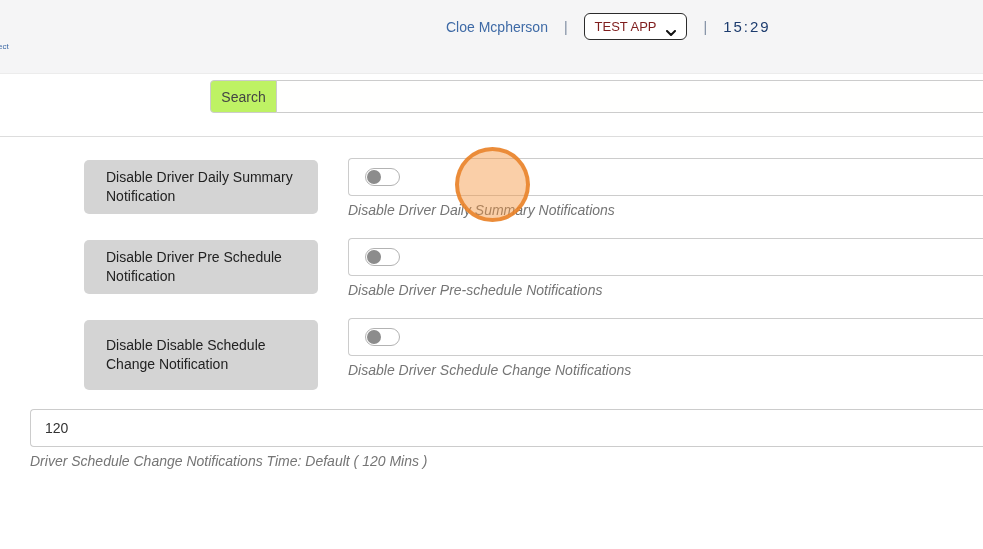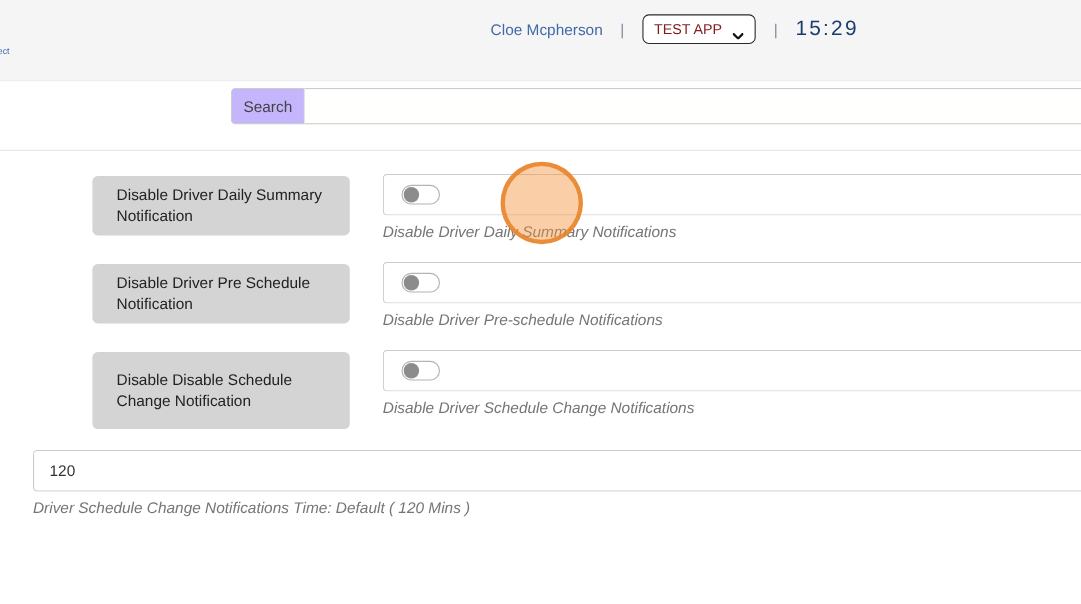--- a/index.html
+++ b/index.html
@@ -10,26 +10,26 @@
   
   .header { position:relative; height:74px; background:#f5f5f6; border-bottom:1px solid #ececec; }
   .logo-fragment { position:absolute; left:-2px; top:42px; font-size:8px; color:#3a67a4; }
   .header-center { position:absolute; left:446px; top:13px; display:flex; align-items:center; gap:16px; }
   .user-name { color:#3e6aa6; font-size:14px; text-decoration:none; cursor:pointer; }
   .hdr-sep { color:#7d8ca1; font-size:14px; }
   .app-select { display:flex; align-items:center; justify-content:center; gap:10px;
     min-width:84px; height:27px; padding:0 10px; background:#fff;
     border:1.6px solid #2b2b2b; border-radius:6px; font-size:13px; color:#7f1d1d; cursor:pointer; }
   .chevron-down { width:10px; height:6px; display:inline-block; }
-  .time-display { color:#1d3c6e; font-size:19px; letter-spacing:2px; }
+  .time-display { color:#1d3c6e; font-size:15px; letter-spacing:2px; }
 
   
   .tabbar { position:relative; height:62px; background:#fff; }
   .search-group { position:absolute; left:210px; top:6px; right:-4px; height:33px; display:flex; }
-  .search-btn { width:67px; height:33px; background:#c4b5fd; border:1px solid #ccc;
+  .search-btn { width:67px; height:33px; background:#bef264; border:1px solid #ccc;
     border-radius:4px 0 0 4px; display:flex; align-items:center; justify-content:center;
     font-size:14px; color:#444; cursor:pointer; }
   .search-input { flex:1; height:33px; border:1px solid #ccc; border-left:none; border-right:none;
     outline:none; font-size:14px; padding:0 10px; color:#333; background:#fffffe; }
   .divider { height:1px; background:#ddd; width:100%; }
 
   
   .content { padding-top:21px; }
   .setting-row { display:flex; align-items:flex-start; margin-bottom:19px; }
   .label-col { margin-left:84px; width:234px; }

